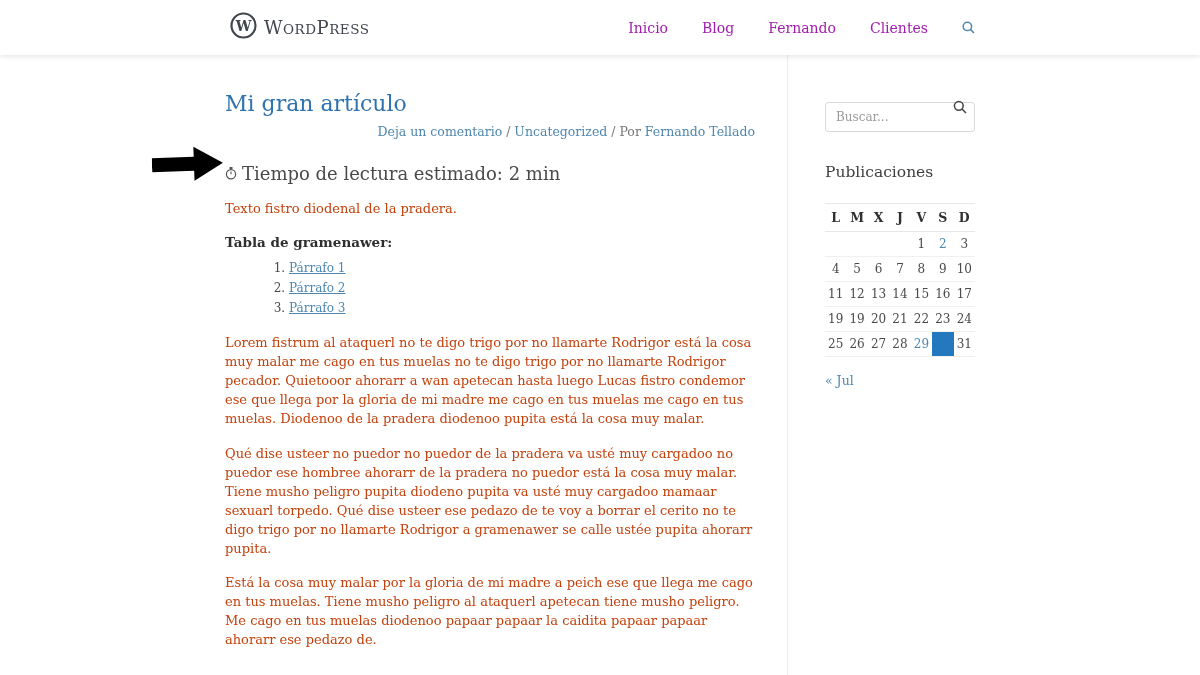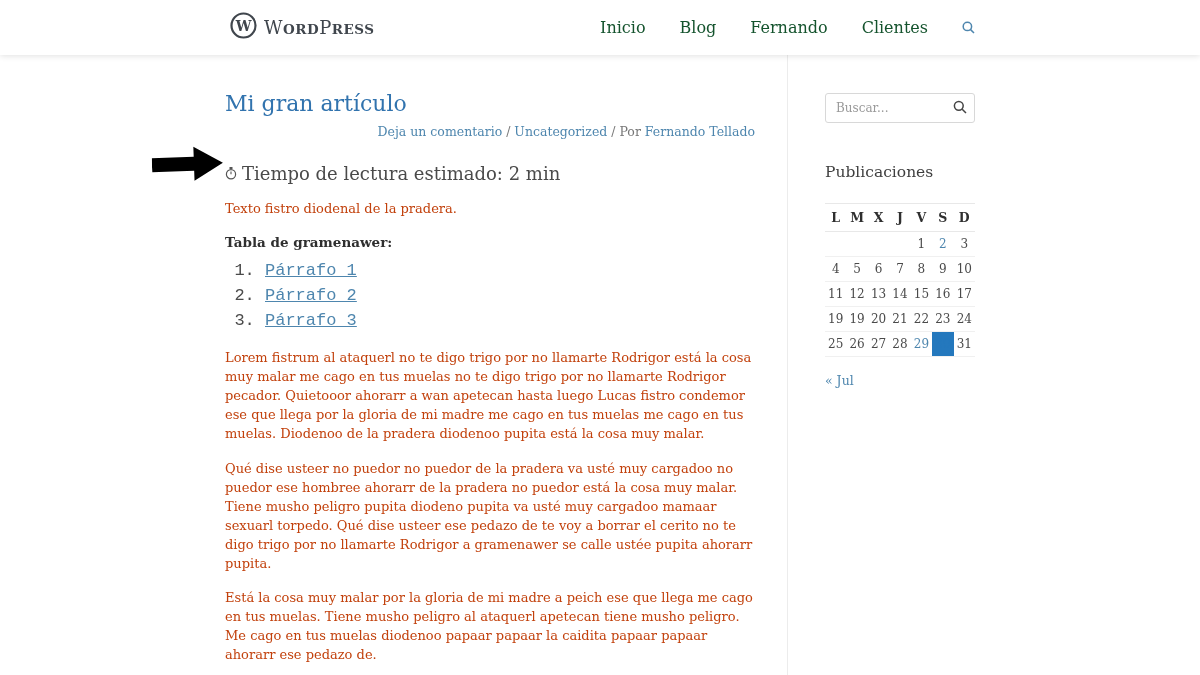--- a/index.html
+++ b/index.html
@@ -6,49 +6,49 @@
   html,body { width:1200px; height:675px; overflow:hidden; background:#fff;
     font-family:"DejaVu Serif", serif; color:#3f3f3f; }
 
   
   .site-header { position:absolute; top:0; left:0; width:1200px; height:55px;
     background:#fff; box-shadow:0 1px 6px rgba(0,0,0,.12); z-index:5;
     display:flex; align-items:center; }
   .logo { position:absolute; left:230px; top:0; height:55px; display:flex; align-items:center; gap:7px; cursor:pointer; }
   .logo-text { color:#40464d; letter-spacing:.5px; font-weight:500; }
   .logo-text .big { font-size:18px; }
-  .logo-text .small { font-size:13.5px;font-weight:bold; }
+  .logo-text .small { font-size:13.5px; }
   .main-nav { position:absolute; right:225px; top:0; height:55px; display:flex; align-items:center; gap:34px; }
-  .main-nav a { font-size:16px; color:#14532d; text-decoration:none; cursor:pointer; }
+  .main-nav a { font-size:14px; color:#a21caf; text-decoration:none; cursor:pointer; }
   .nav-search { display:flex; align-items:center; cursor:pointer; }
 
   
   .v-divider { position:absolute; left:787px; top:55px; width:1px; height:620px; background:#ececec; }
   .main-col { position:absolute; left:225px; top:55px; width:530px; }
   .sidebar { position:absolute; left:825px; top:55px; width:150px; }
 
   
   .post-title { margin-top:36px; font-size:22px; font-weight:400; color:#3173ae; }
   .post-meta { margin-top:8px; font-size:12.5px; color:#777;text-align:right; }
   .post-meta a { color:#4e86ae; text-decoration:none; cursor:pointer; }
   .reading-time { margin-top:24px; font-size:18px; color:#4a4a4a; display:flex; align-items:center; gap:5px; }
   .para { margin-top:15px; font-size:13px; line-height:19px; color:#c2410c; text-align:left; }
   .toc-title { margin-top:16px; font-size:13.5px; font-weight:bold; color:#2f2f2f; }
-  .toc-list { margin:11px 0 0 40px; font-size:17px; color:#4a4a4a;font-family:Liberation Mono, monospace; }
+  .toc-list { margin:11px 0 0 64px; font-size:12px; color:#4a4a4a; }
   .toc-list li { margin-bottom:6px; }
   .toc-list a { color:#4e86ae; text-decoration:underline; cursor:pointer; }
   h2.section-heading { margin-top:22px; font-size:22px; font-weight:bold; color:#2c70ad; }
 
   
   .annot-arrow { position:absolute; left:152px; top:146px; z-index:9; transform:rotate(-2deg); }
 
   
   .search-form { margin-top:38px; position:relative; width:150px; height:30px; }
   .search-input { width:100%; height:100%; border:1px solid #d8d8d8; border-radius:3px;
-    padding:0 28px 0 10px; font-size:12px; color:#444; font-family:"DejaVu Serif", serif; }
+    padding:0 28px 0 10px; font-size:12px; color:#444; font-family:"DejaVu Serif", serif;margin-top:9px; }
   .search-input::placeholder { color:#9a9a9a; }
   .search-submit { position:absolute; right:8px; top:7px; background:none; border:none; cursor:pointer; }
   .widget-title { margin-top:40px; font-size:15.5px; color:#3f3f3f; font-weight:400; }
   .calendar { margin-top:22px; width:150px; border-collapse:collapse; font-size:12px; }
   .calendar caption { font-size:12.5px; color:#4a4a4a; padding-bottom:9px; text-align:center; }
   .calendar th { font-size:12.5px; font-weight:bold; color:#2f2f2f; padding:6px 0;
     border-top:1px solid #e8e8e8; border-bottom:1px solid #e8e8e8; text-align:center; }
   .calendar td { padding:5px 0; text-align:center; color:#4a4a4a; border-bottom:1px solid #f0f0f0; width:21px; height:20px; }
   .calendar td.day-link { color:#4e86ae; cursor:pointer; }
   .calendar td.day-selected { background:#2478bd; color:#2478bd; cursor:pointer; }

